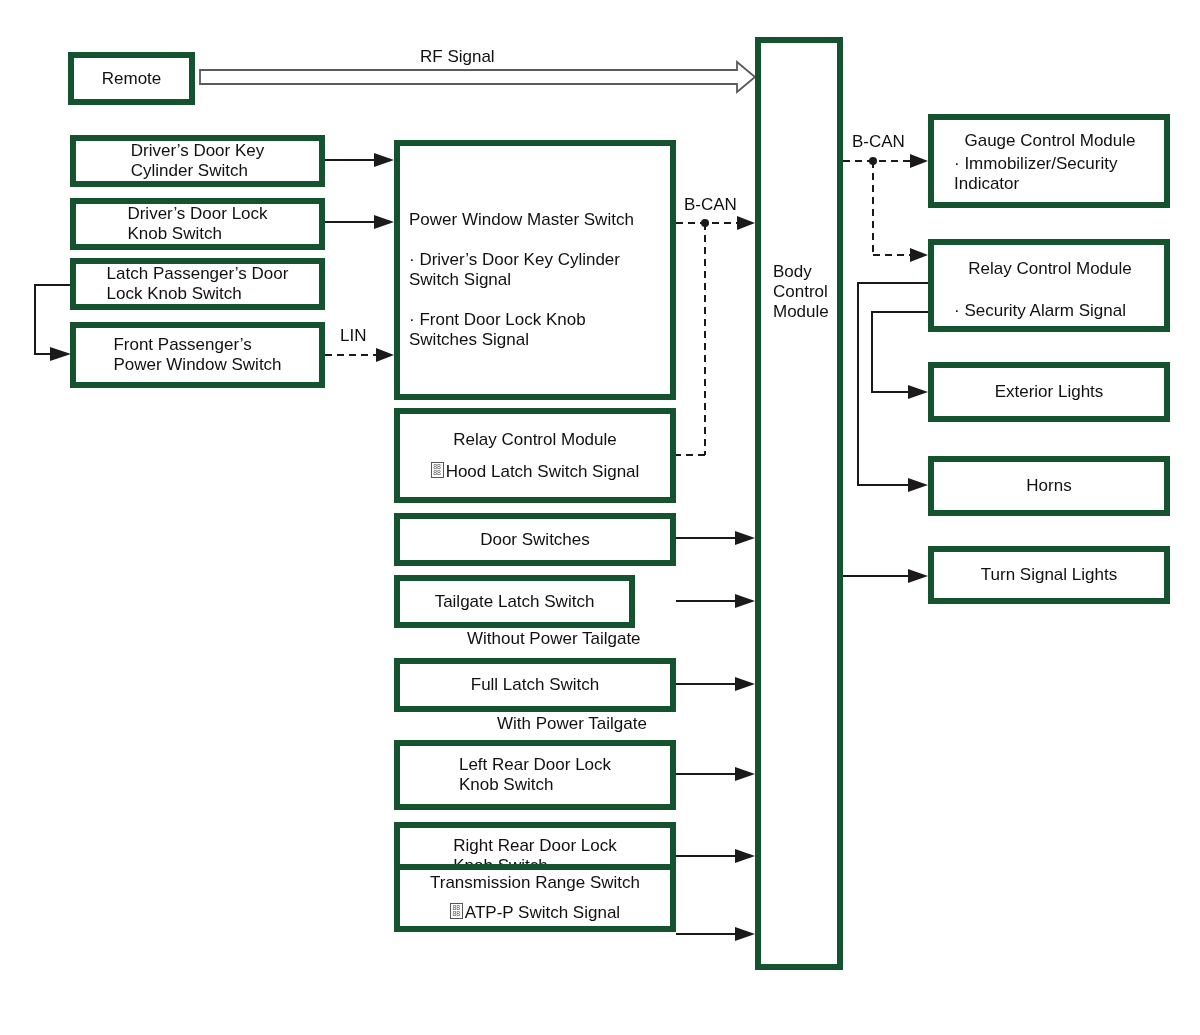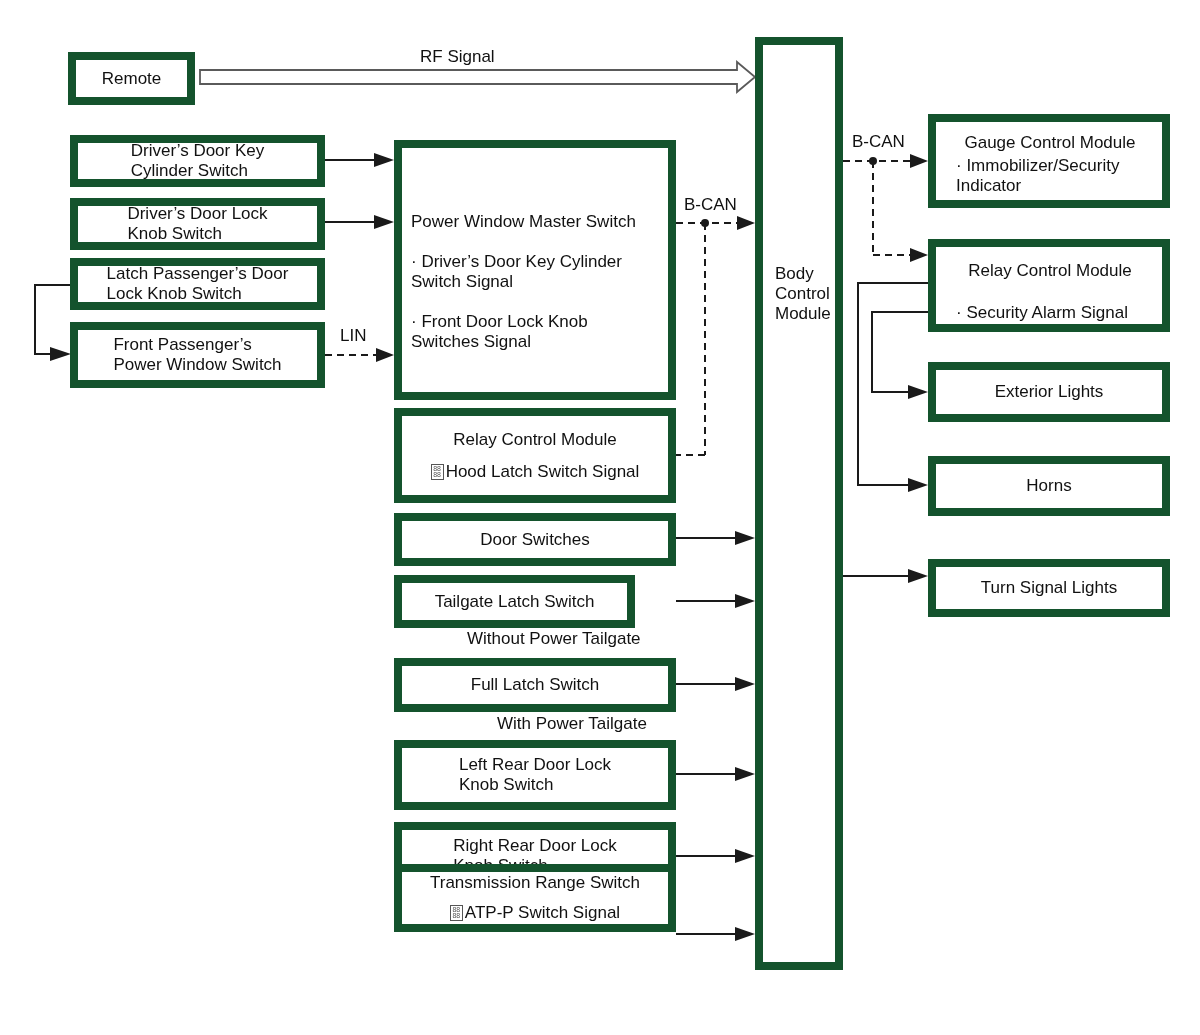--- a/index.html
+++ b/index.html
@@ -8,34 +8,34 @@
     font-family:"Liberation Sans","DejaVu Sans",sans-serif;
     color:#111111;font-size:17px;line-height:20px;overflow:hidden;border-radius:7px;
   }
   #wires{position:absolute;left:0;top:0;width:1200px;height:1035px;}
   #wires line,#wires polyline{stroke:#1a1a1a;stroke-width:2;fill:none;}
   #wires .dash{stroke-dasharray:7 5;}
   #wires polygon{fill:#1a1a1a;stroke:none;}
   #wires circle{fill:#1a1a1a;}
   #wires .hollow{fill:#ffffff;stroke:#5a5a5a;stroke-width:1.8;}
   .box{
-    position:absolute;background:#ffffff;border:8px solid #14532d;box-sizing:border-box;
+    position:absolute;background:#ffffff;border:6px solid #14532d;box-sizing:border-box;
   }
   .flexc{display:flex;align-items:center;justify-content:center;text-align:center;}
   .lines{white-space:pre-line;text-align:left;}
   .lbl{position:absolute;white-space:nowrap;}
   
   .pwms-inner{padding:64px 4px 0 9px;}
   .pwms-inner .t{display:block;}
   .pwms-inner .s1{display:block;margin-top:20px;white-space:pre-line;}
   .pwms-inner .s2{display:block;margin-top:20px;white-space:pre-line;}
   .stack{display:flex;flex-direction:column;align-items:center;justify-content:center;height:100%;box-sizing:border-box;}
   .stack .gap12{margin-top:12px;}
   .stack .gap10{margin-top:10px;}
-  .sig-row{display:flex;align-items:center;}
+  .sig-row{display:flex;align-items:flex-start;}
   .tofu{
     display:inline-block;width:13px;height:16px;border:1.5px solid #555;box-sizing:border-box;
     font-size:7px;line-height:6px;text-align:center;overflow:hidden;word-break:break-all;
     margin-right:2px;padding-top:1px;color:#555;
   }
   .gauge-inner{padding:11px 12px 0 14px;}
   .gauge-inner .t{display:block;text-align:center;}
   .gauge-inner .s{display:block;margin-top:3px;padding-left:6px;white-space:pre-line;text-align:left;}
   .rcmr-inner{padding:14px 12px 0 14px;}
   .rcmr-inner .t{display:block;text-align:center;}
@@ -202,17 +202,17 @@
   </div>
 
   <div class="box flexc" style="left:928px;top:362px;width:242px;height:60px;">
     <span>Exterior Lights</span>
   </div>
 
   <div class="box flexc" style="left:928px;top:456px;width:242px;height:60px;">
     <span>Horns</span>
   </div>
 
-  <div class="box flexc" style="left:928px;top:546px;width:242px;height:58px;margin-top:13px;">
+  <div class="box flexc" style="left:928px;top:546px;width:242px;height:58px;">
     <span>Turn Signal Lights</span>
   </div>
 
 </div>
 
 </body></html>

